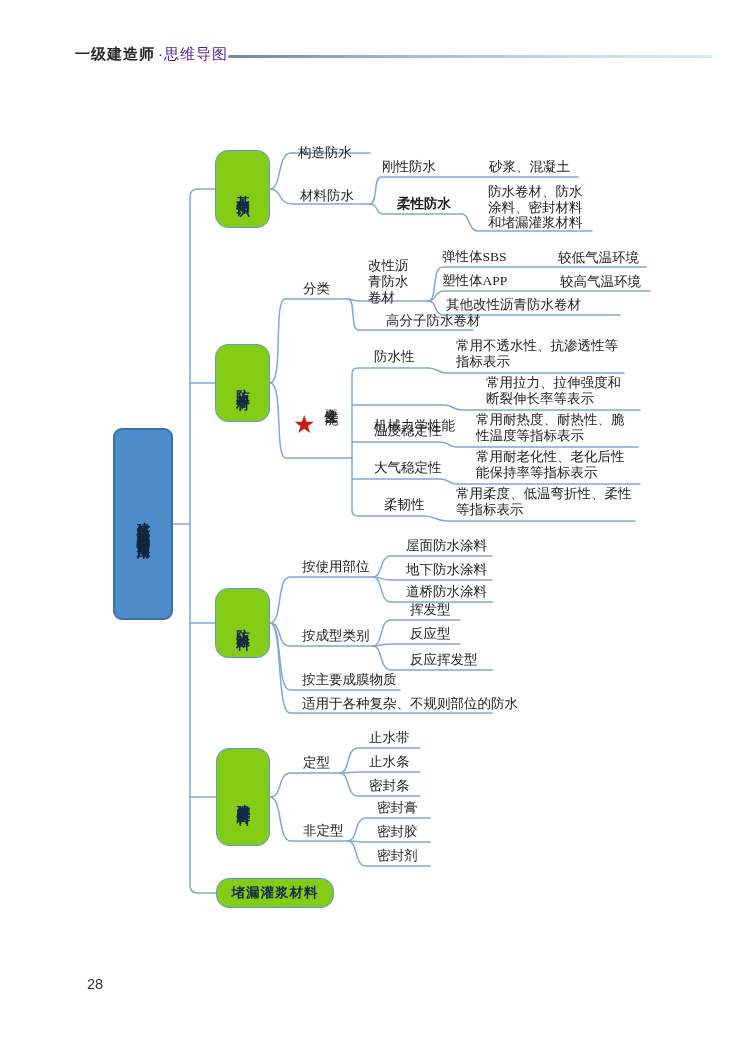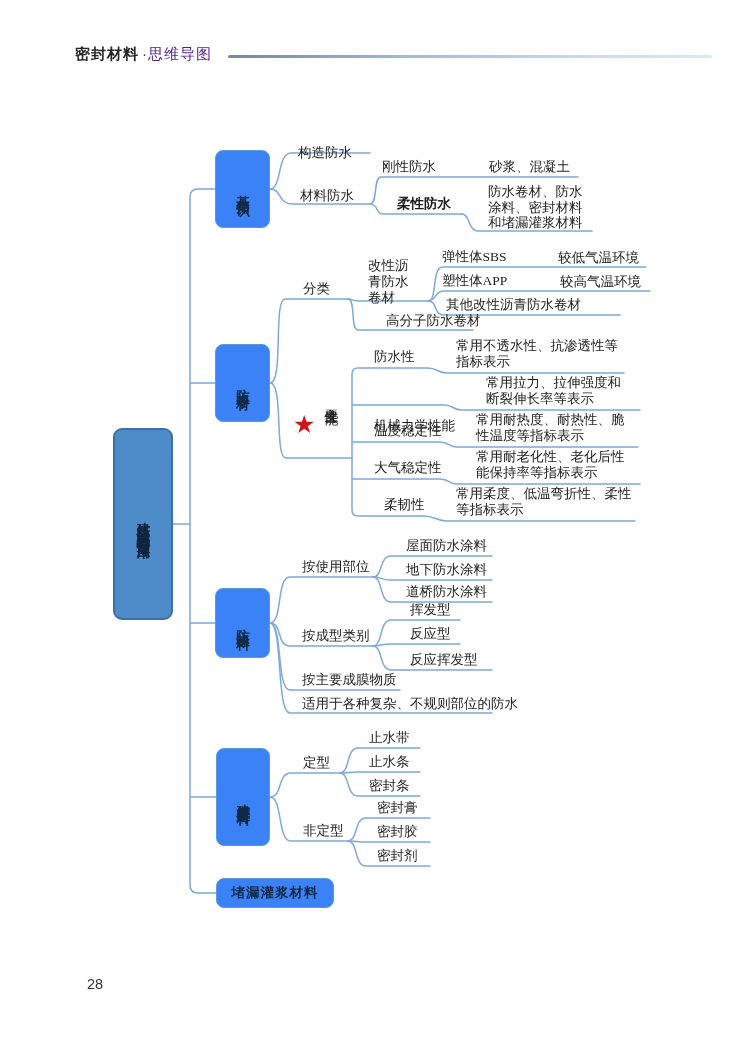--- a/index.html
+++ b/index.html
@@ -13,39 +13,39 @@
   .hdr .rest{margin-left:3px;letter-spacing:1px;color:#4c1d95;}
   .hdr-line{position:absolute;left:228px;top:55px;width:484px;height:3px;border-radius:2px;
     background:linear-gradient(to right,#74879e,#9db9d6 35%,#c8ddEF 75%,#d9e8f5);}
   
   svg.wires{position:absolute;left:0;top:0;pointer-events:none;}
   
   .mm{position:absolute;font-family:"Liberation Serif","DejaVu Serif",serif;
       font-size:13.5px;color:#1c1c1c;white-space:nowrap;line-height:15px;}
   .ml{white-space:pre-line;line-height:15.5px;}
   
-  .box{position:absolute;background:#3b82f6;border:1.6px solid #5b9bd5;border-radius:8px;
+  .box{position:absolute;background:#84cc16;border:1.6px solid #5b9bd5;border-radius:13px;
        display:flex;align-items:center;justify-content:center;box-sizing:border-box;
        font-family:"Liberation Serif","DejaVu Serif",serif;font-weight:bold;color:#122a47;}
   .box.root{background:#4e8cc9;border:2px solid #3b71a8;border-radius:9px;}
   .vtext{writing-mode:vertical-lr;text-orientation:upright;letter-spacing:2.5px;font-size:13.5px;}
   .root .vtext{letter-spacing:2.2px;font-size:13.5px;color:#10253f;}
   .vlabel{position:absolute;writing-mode:vertical-lr;text-orientation:upright;
     font-family:"Liberation Serif","DejaVu Serif",serif;font-size:13.5px;color:#1c1c1c;letter-spacing:1px;}
   .star{position:absolute;color:#d01616;font-size:25px;line-height:25px;
         font-family:"DejaVu Sans",sans-serif;}
   .pagenum{position:absolute;left:87px;top:976px;font-size:14.5px;color:#333;}
 </style>
 </head>
 <body>
 
 <div id="canvas">
 
   <div class="hdr">
-    <span class="strong">密封材料</span><span class="rest">·思维导图</span>
+    <span class="strong">一级建造师</span><span class="rest">·思维导图</span>
   </div>
   <div class="hdr-line"></div>
 
   <svg class="wires" width="743" height="1052" viewBox="0 0 743 1052">
     <g fill="none" stroke="#7fa8dc" stroke-width="1.5" stroke-linecap="round">
 
       <path d="M173 524 H190"></path>
       <path d="M216 189 H198 Q190 189 190 197 V885 Q190 893 198 893 H216"></path>
       <path d="M190 383 H216"></path>
       <path d="M190 623 H216"></path>

